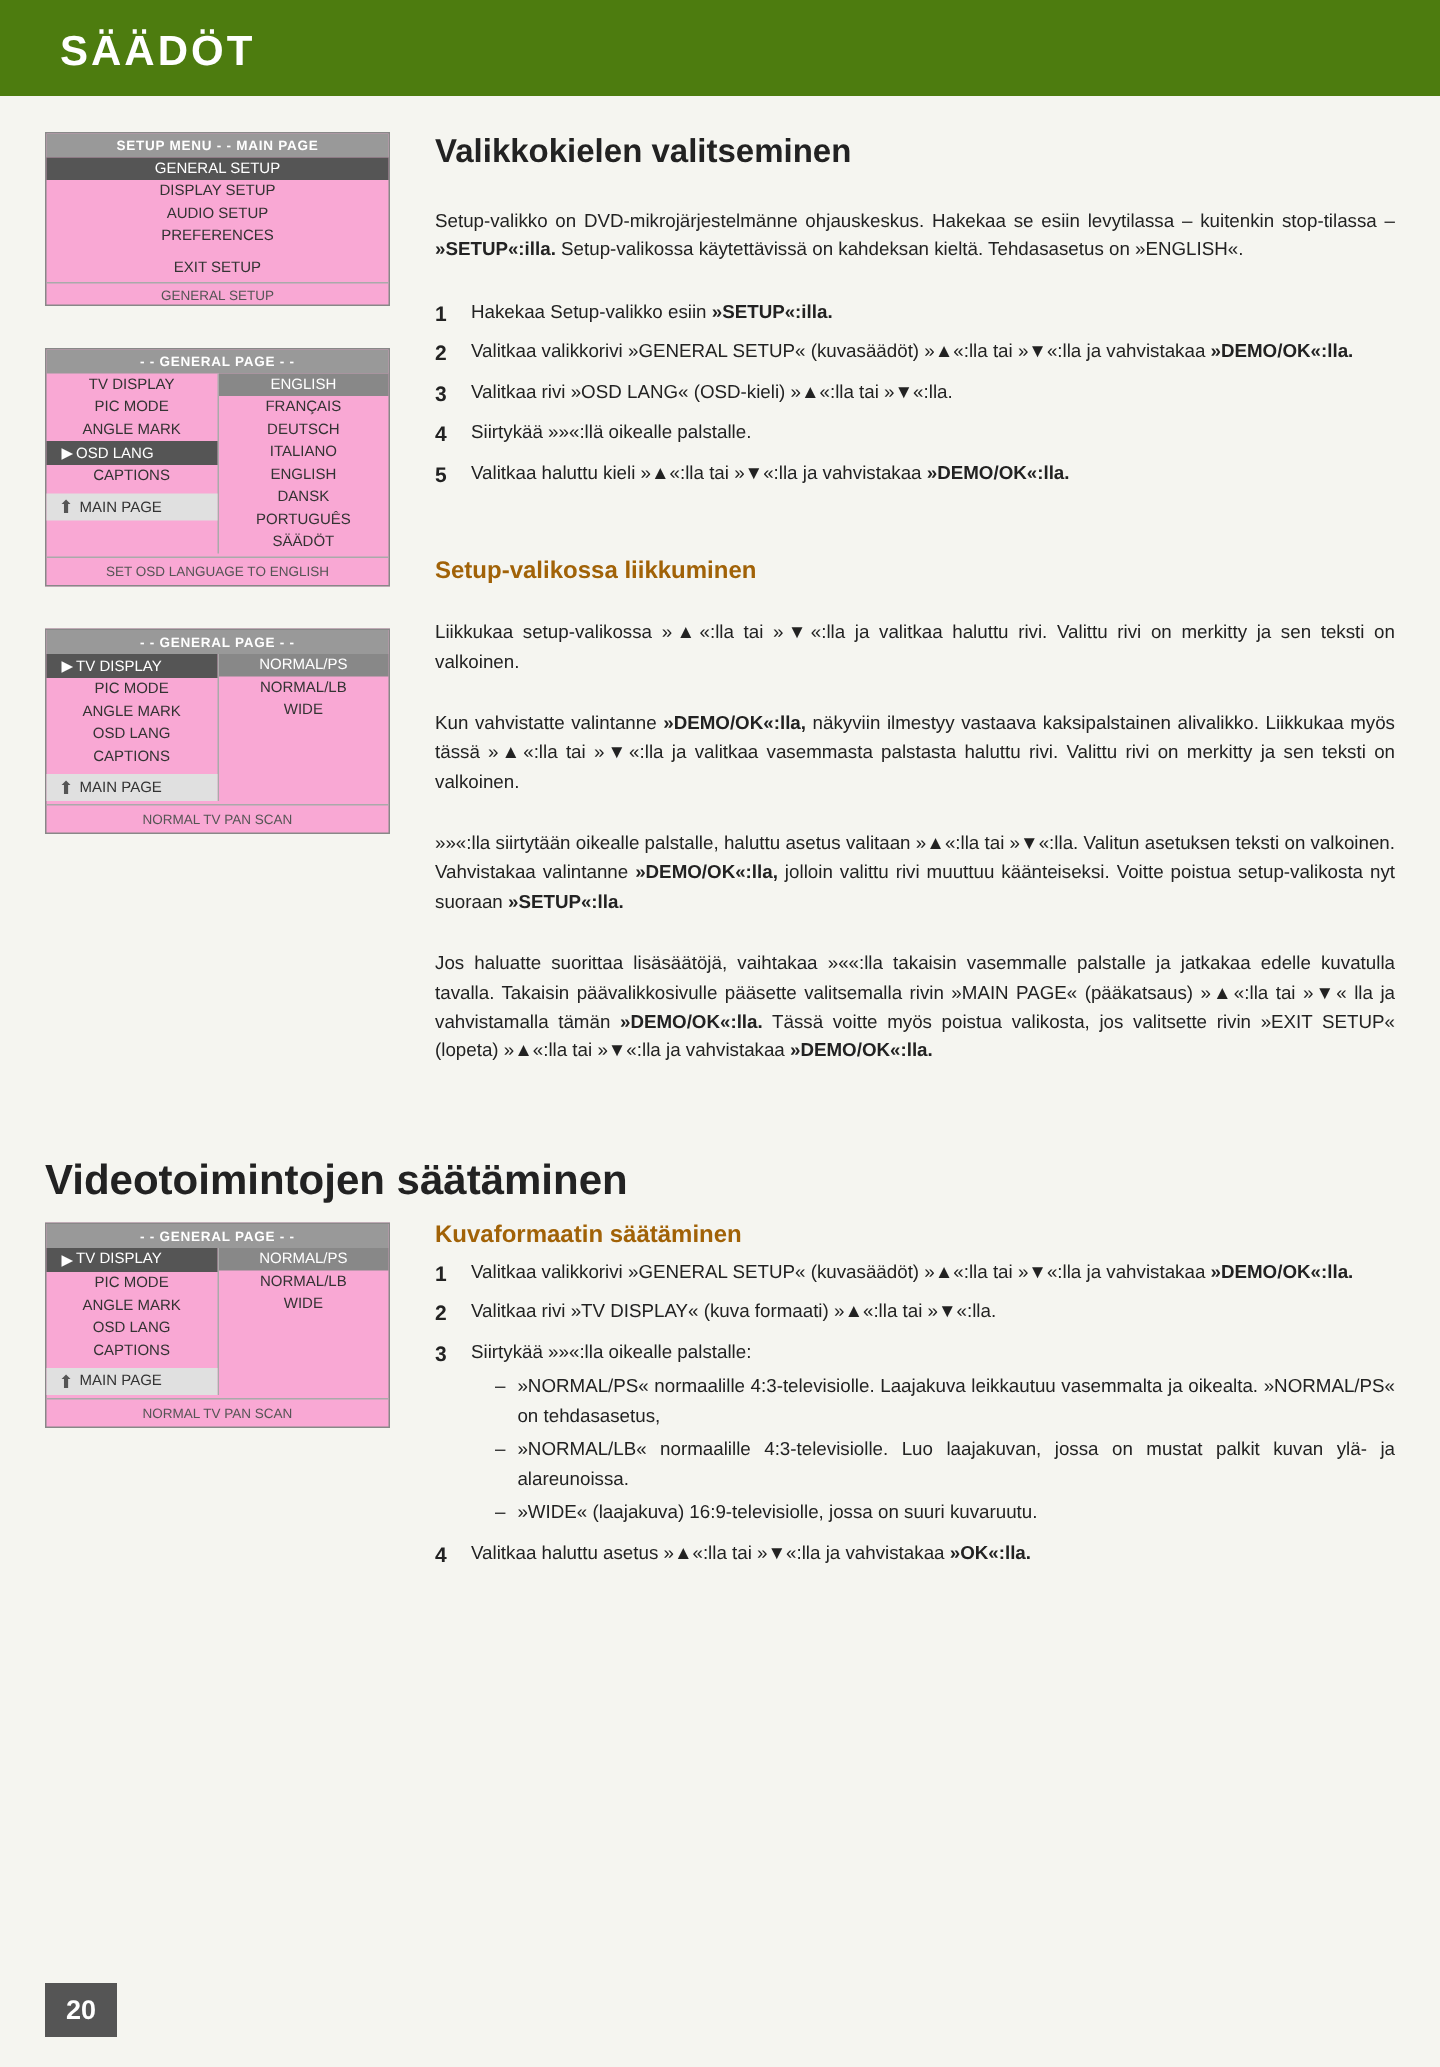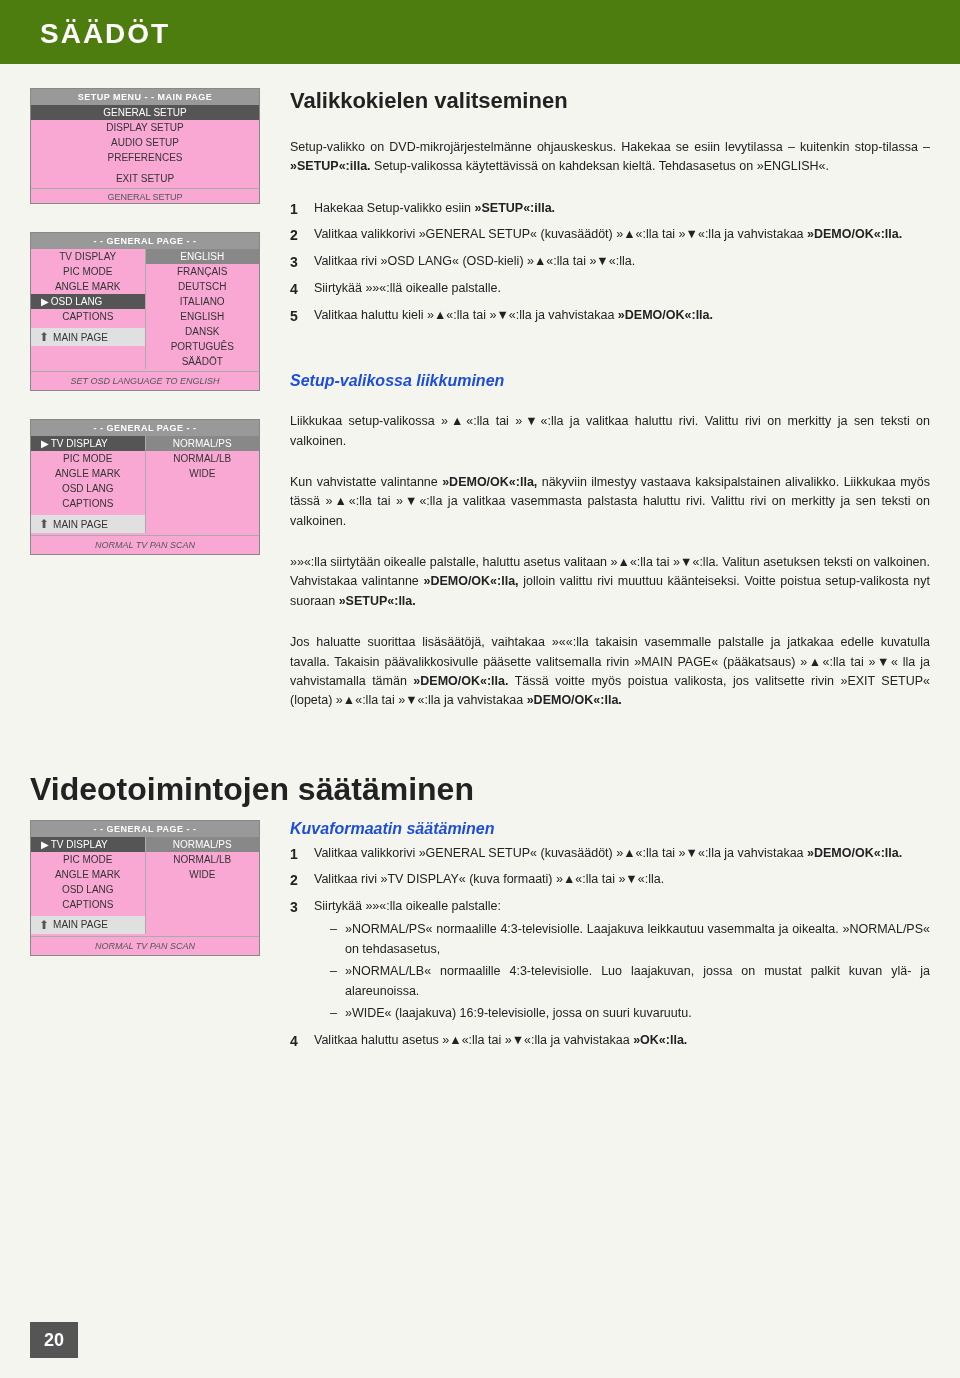--- a/index.html
+++ b/index.html
@@ -83,21 +83,20 @@
     }
     .menu-separator {
       border-top: 1px solid #aaa;
       margin: 2px 0;
     }
     .menu-caption {
       font-size: 9px;
       color: #555;
       text-align: center;
       padding: 2px 6px 4px;
-      font-style: italic;
     }
 
     
     .menu-two-col {
       display: flex;
     }
     .menu-left-items {
       flex: 1;
       border-right: 1px solid #aaa;
     }
@@ -110,24 +109,23 @@
       font-size: 22px;
       font-weight: bold;
       color: #222;
       margin-bottom: 8px;
       margin-top: 0;
     }
 
     .section-subtitle {
       font-size: 16px;
       font-weight: bold;
-      color: #1d4ed8;
+      color: #a16207;
       margin-top: 18px;
       margin-bottom: 6px;
-      font-style: italic;
     }
 
     .body-text {
       font-size: 12.5px;
       line-height: 1.55;
       color: #222;
       margin-bottom: 6px;
       text-align: justify;
     }
 
@@ -150,21 +148,21 @@
       flex-shrink: 0;
     }
 
     .bold { font-weight: bold; }
 
     
     .bottom-section {
       margin-top: 30px;
     }
     .bottom-title {
-      font-size: 32px;
+      font-size: 28px;
       font-weight: bold;
       color: #222;
       margin-bottom: 12px;
     }
     .bottom-content {
       display: flex;
       gap: 30px;
     }
     .bottom-left {
       width: 230px;

